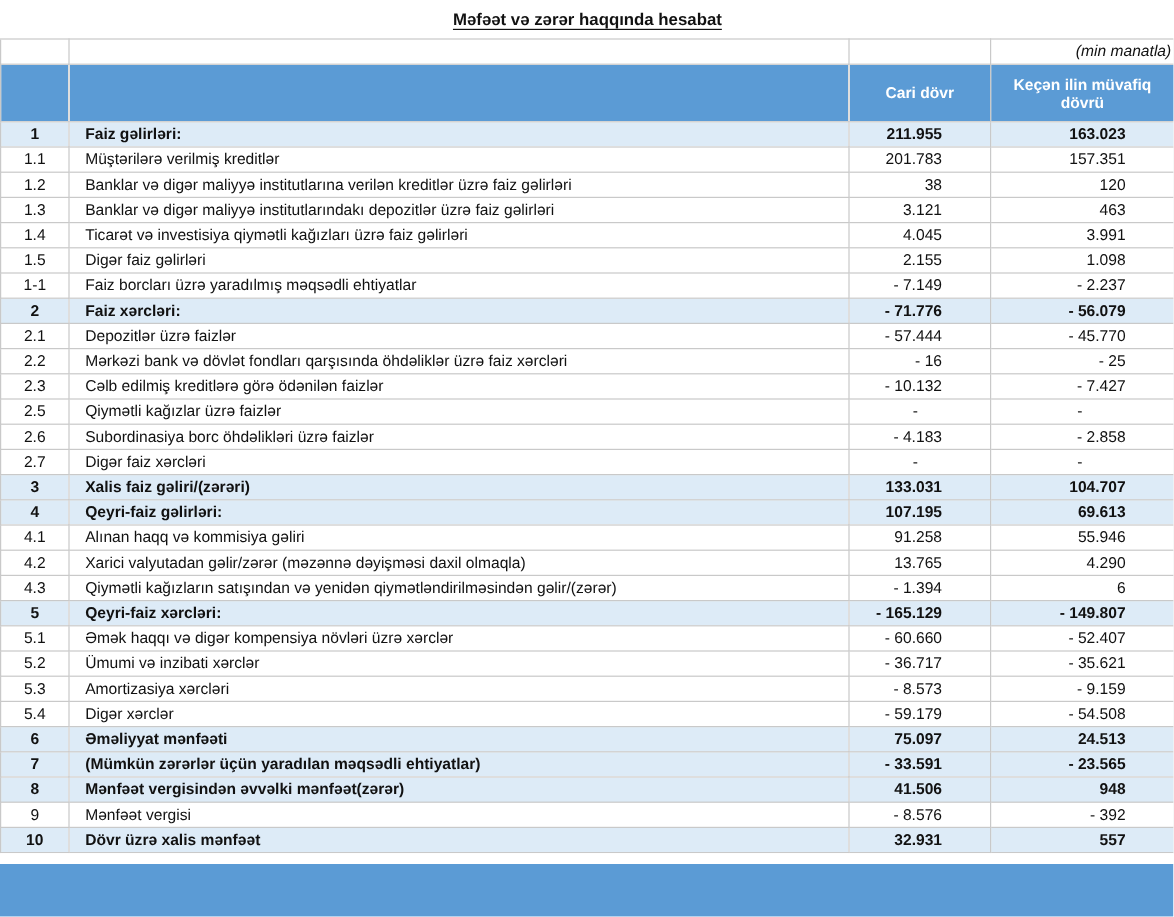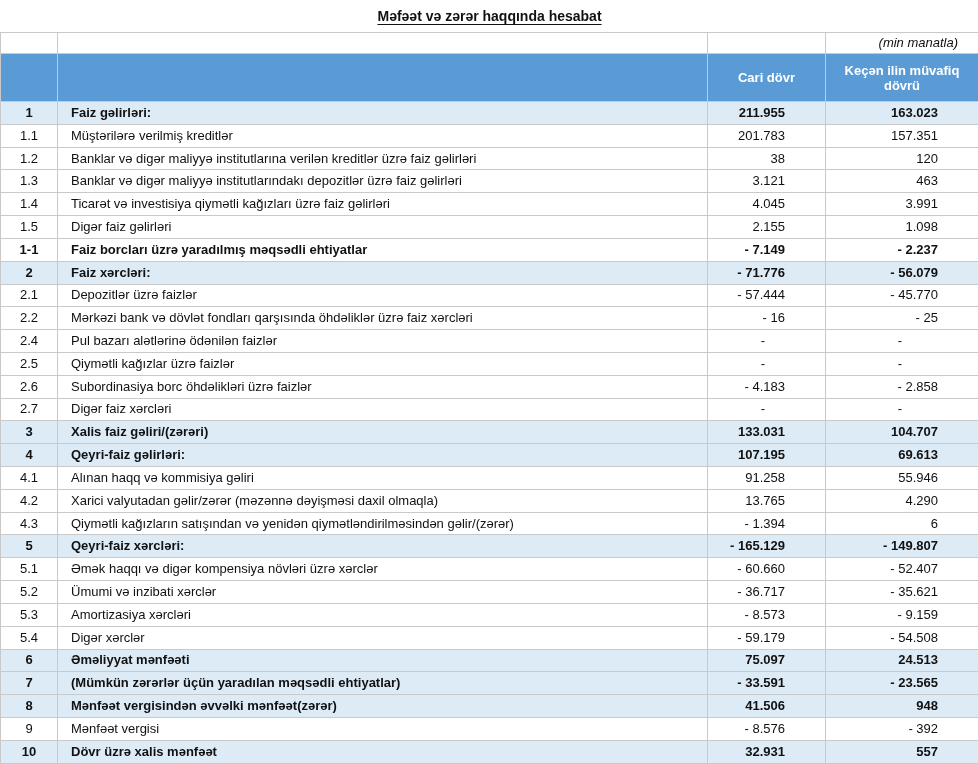--- a/index.html
+++ b/index.html
@@ -9,47 +9,47 @@
     --grid:#C9C9C9;
     --text:#111111;
   }
   *{box-sizing:border-box;}
   html,body{margin:0;padding:0;}
   body{
     width:978px;height:764px;background:#ffffff;
     font-family:"Liberation Sans", sans-serif;color:var(--text);
     overflow:hidden;
   }
-  .sheet{width:978px;height:764px;display:flex;flex-direction:row;overflow:hidden;background:#fff;}
+  .sheet{width:978px;height:764px;display:flex;flex-direction:column;overflow:hidden;background:#fff;}
   table{border-collapse:collapse;table-layout:fixed;width:978px;font-size:13px;}
   td,th{border:1px solid var(--grid);padding:0;height:20px;line-height:20px;overflow:hidden;white-space:nowrap;}
   
   .title-cell{
     border:none;border-bottom:1px solid var(--grid);
     height:32px;line-height:32px;text-align:center;font-weight:bold;font-size:14px;
   }
   .title-cell span{text-decoration:underline;text-underline-offset:3px;}
   
-  .note-cell{font-style:italic;text-align:right;padding-right:20px;font-size:13px;margin-top:16px;}
+  .note-cell{font-style:italic;text-align:right;padding-right:2px;font-size:13px;margin-top:16px;}
   
   .colhead td{
     background:var(--header-bg);color:var(--header-text);font-weight:bold;
     text-align:center;height:48px;line-height:15px;white-space:normal;
     vertical-align:middle;font-size:13px;
   }
   
   td.num{text-align:center;}
   td.label{text-align:left;padding-left:13px;}
   td.val{text-align:right;}
   td.cur{padding-right:40px;}
   td.prev{padding-right:40px;}
   td.cur.dash{padding-right:60px;}
   td.prev.dash{padding-right:76px;}
   tr.section td{background:var(--section-bg);font-weight:bold;}
-  tr.bold td{font-weight:bold;}
+  tr.bold td{font-weight:normal;}
   .gap{height:9px;background:#ffffff;}
   .footer-bar{flex:1;background:var(--header-bg);}
 </style>
 </head>
 <body>
 
 <div class="sheet">
   <table>
     <colgroup>
       <col style="width:57px">
@@ -129,24 +129,24 @@
           <td class="val cur">- 57.444</td>
           <td class="val prev">- 45.770</td>
         </tr>
         <tr>
           <td class="num">2.2</td>
           <td class="label">Mərkəzi bank və dövlət fondları qarşısında öhdəliklər üzrə faiz xərcləri</td>
           <td class="val cur">- 16</td>
           <td class="val prev">- 25</td>
         </tr>
         <tr>
-          <td class="num">2.4</td>
-          <td class="label">Pul bazarı alətlərinə ödənilən faizlər</td>
-          <td class="val cur dash">-</td>
-          <td class="val prev dash">-</td>
+          <td class="num">2.3</td>
+          <td class="label">Cəlb edilmiş kreditlərə görə ödənilən faizlər</td>
+          <td class="val cur">- 10.132</td>
+          <td class="val prev">- 7.427</td>
         </tr>
         <tr>
           <td class="num">2.5</td>
           <td class="label">Qiymətli kağızlar üzrə faizlər</td>
           <td class="val cur dash">-</td>
           <td class="val prev dash">-</td>
         </tr>
         <tr>
           <td class="num">2.6</td>
           <td class="label">Subordinasiya borc öhdəlikləri üzrə faizlər</td>

